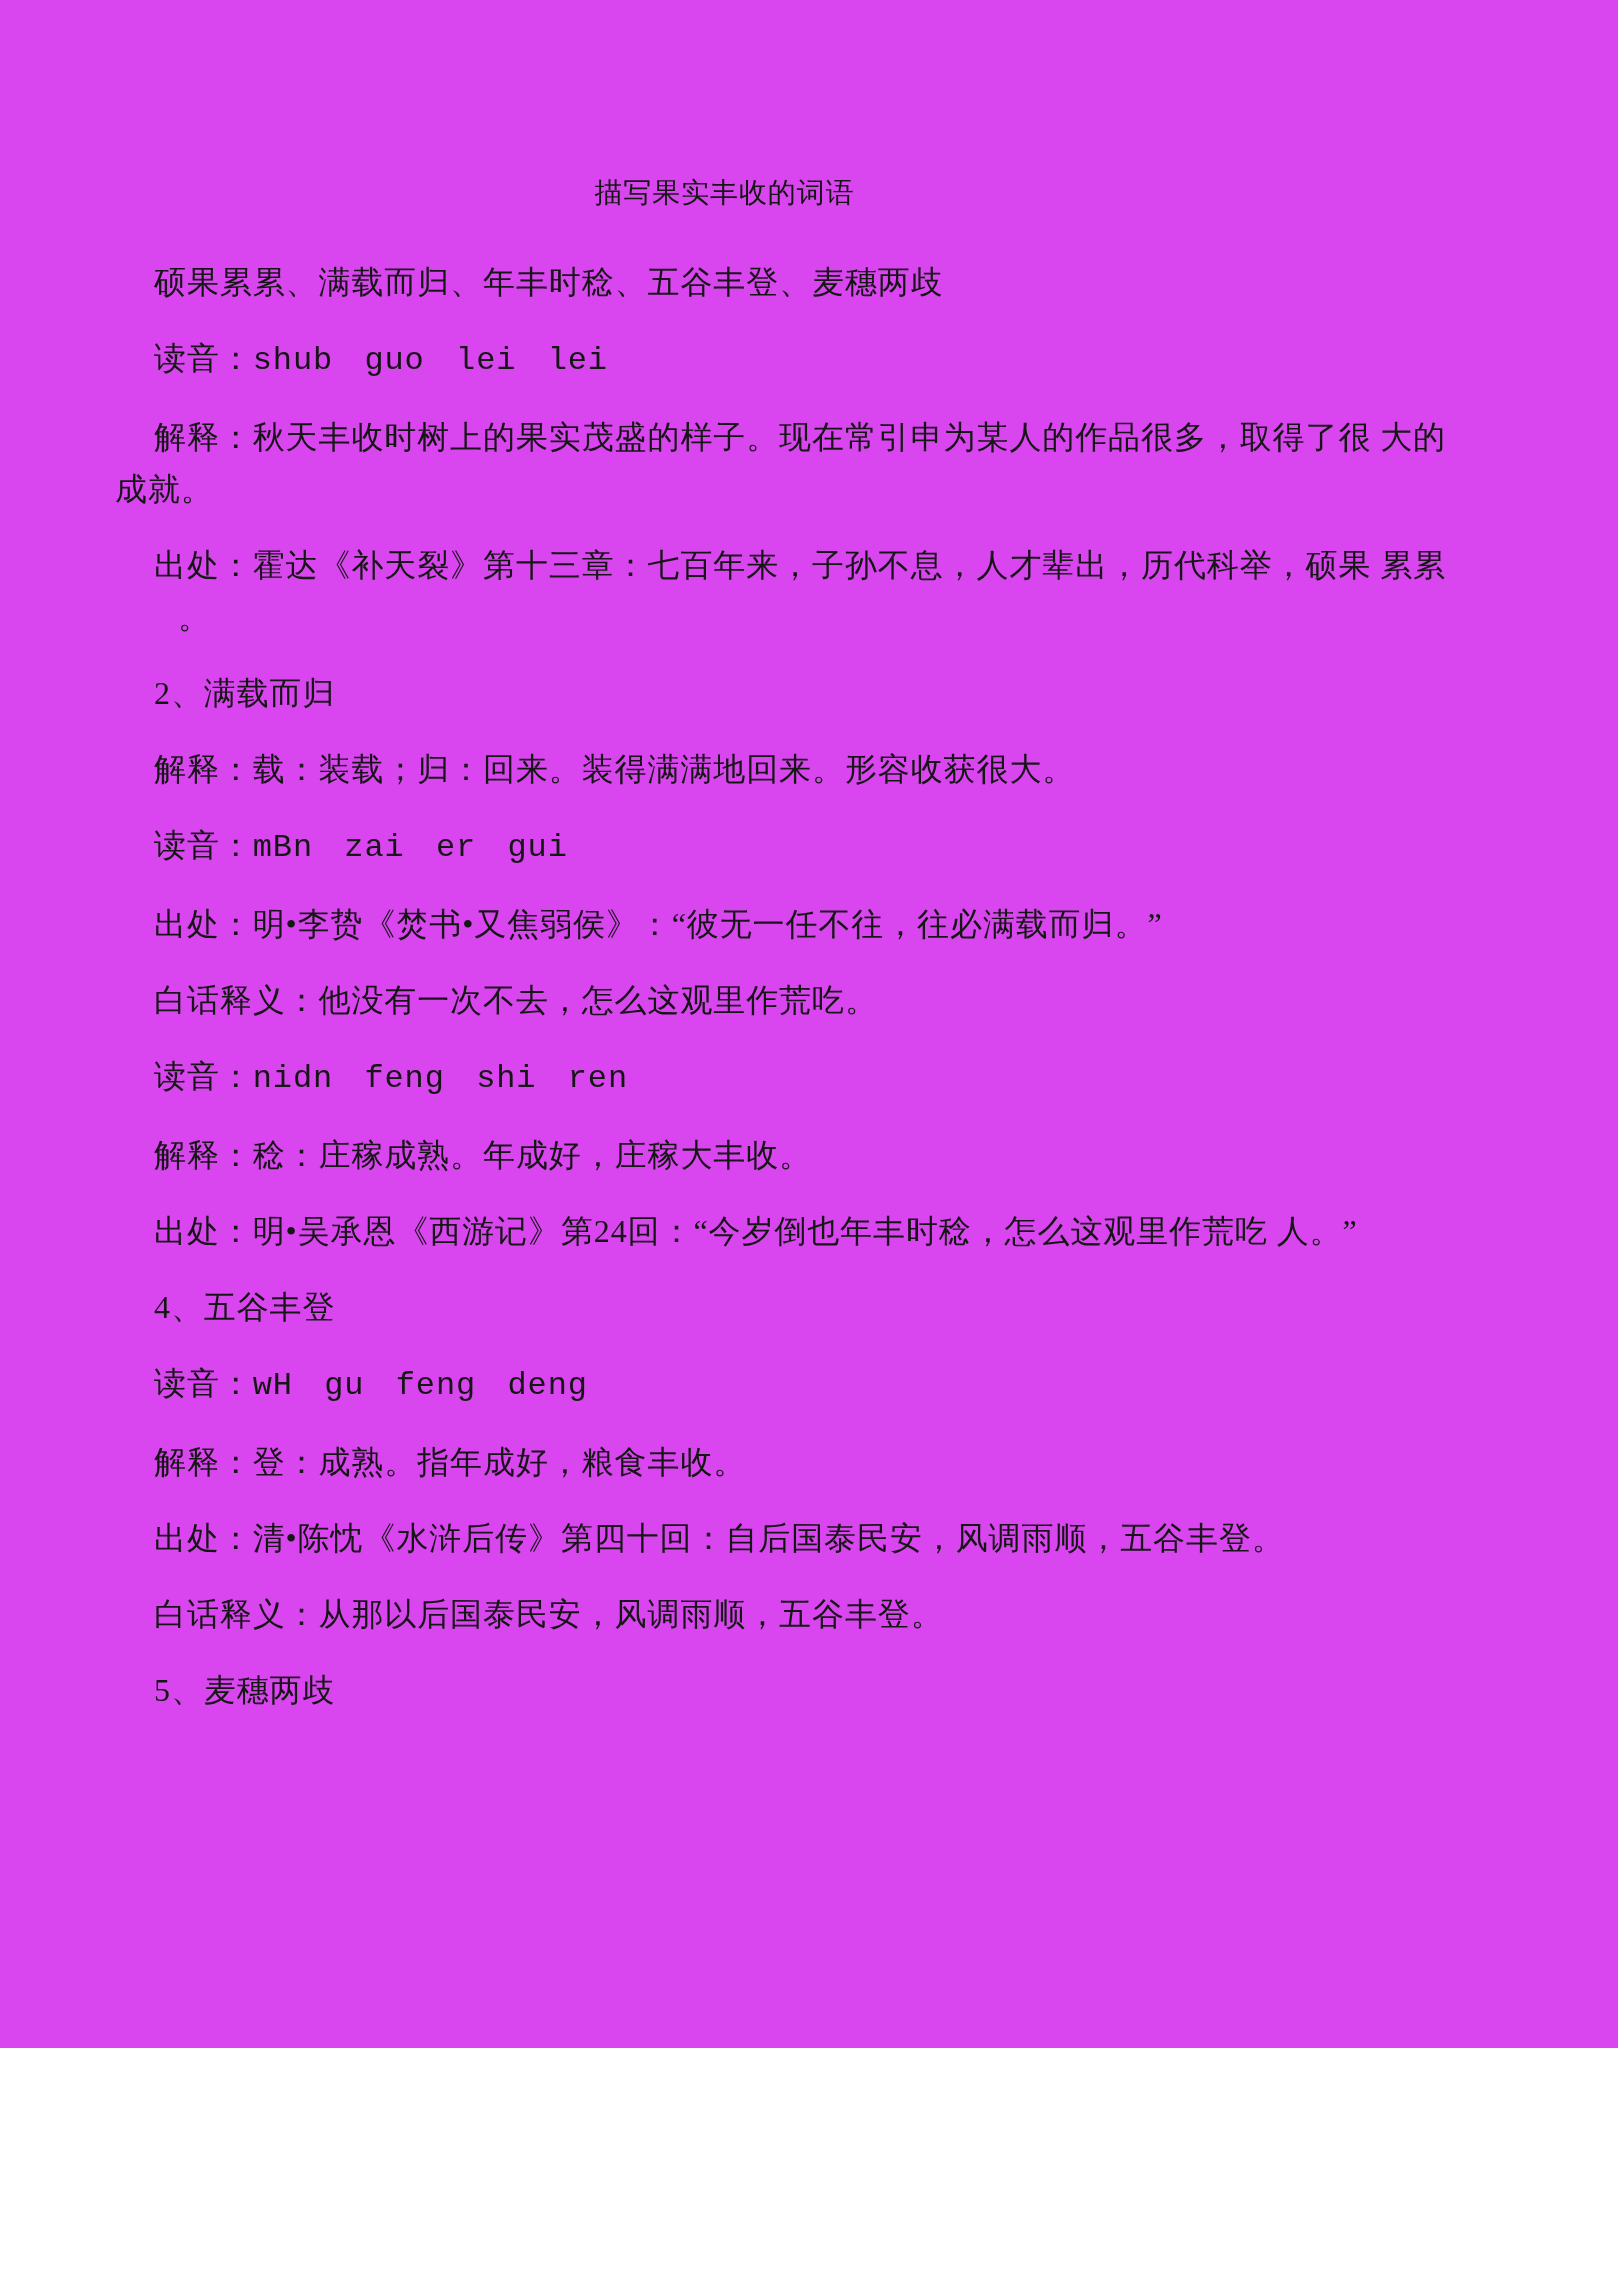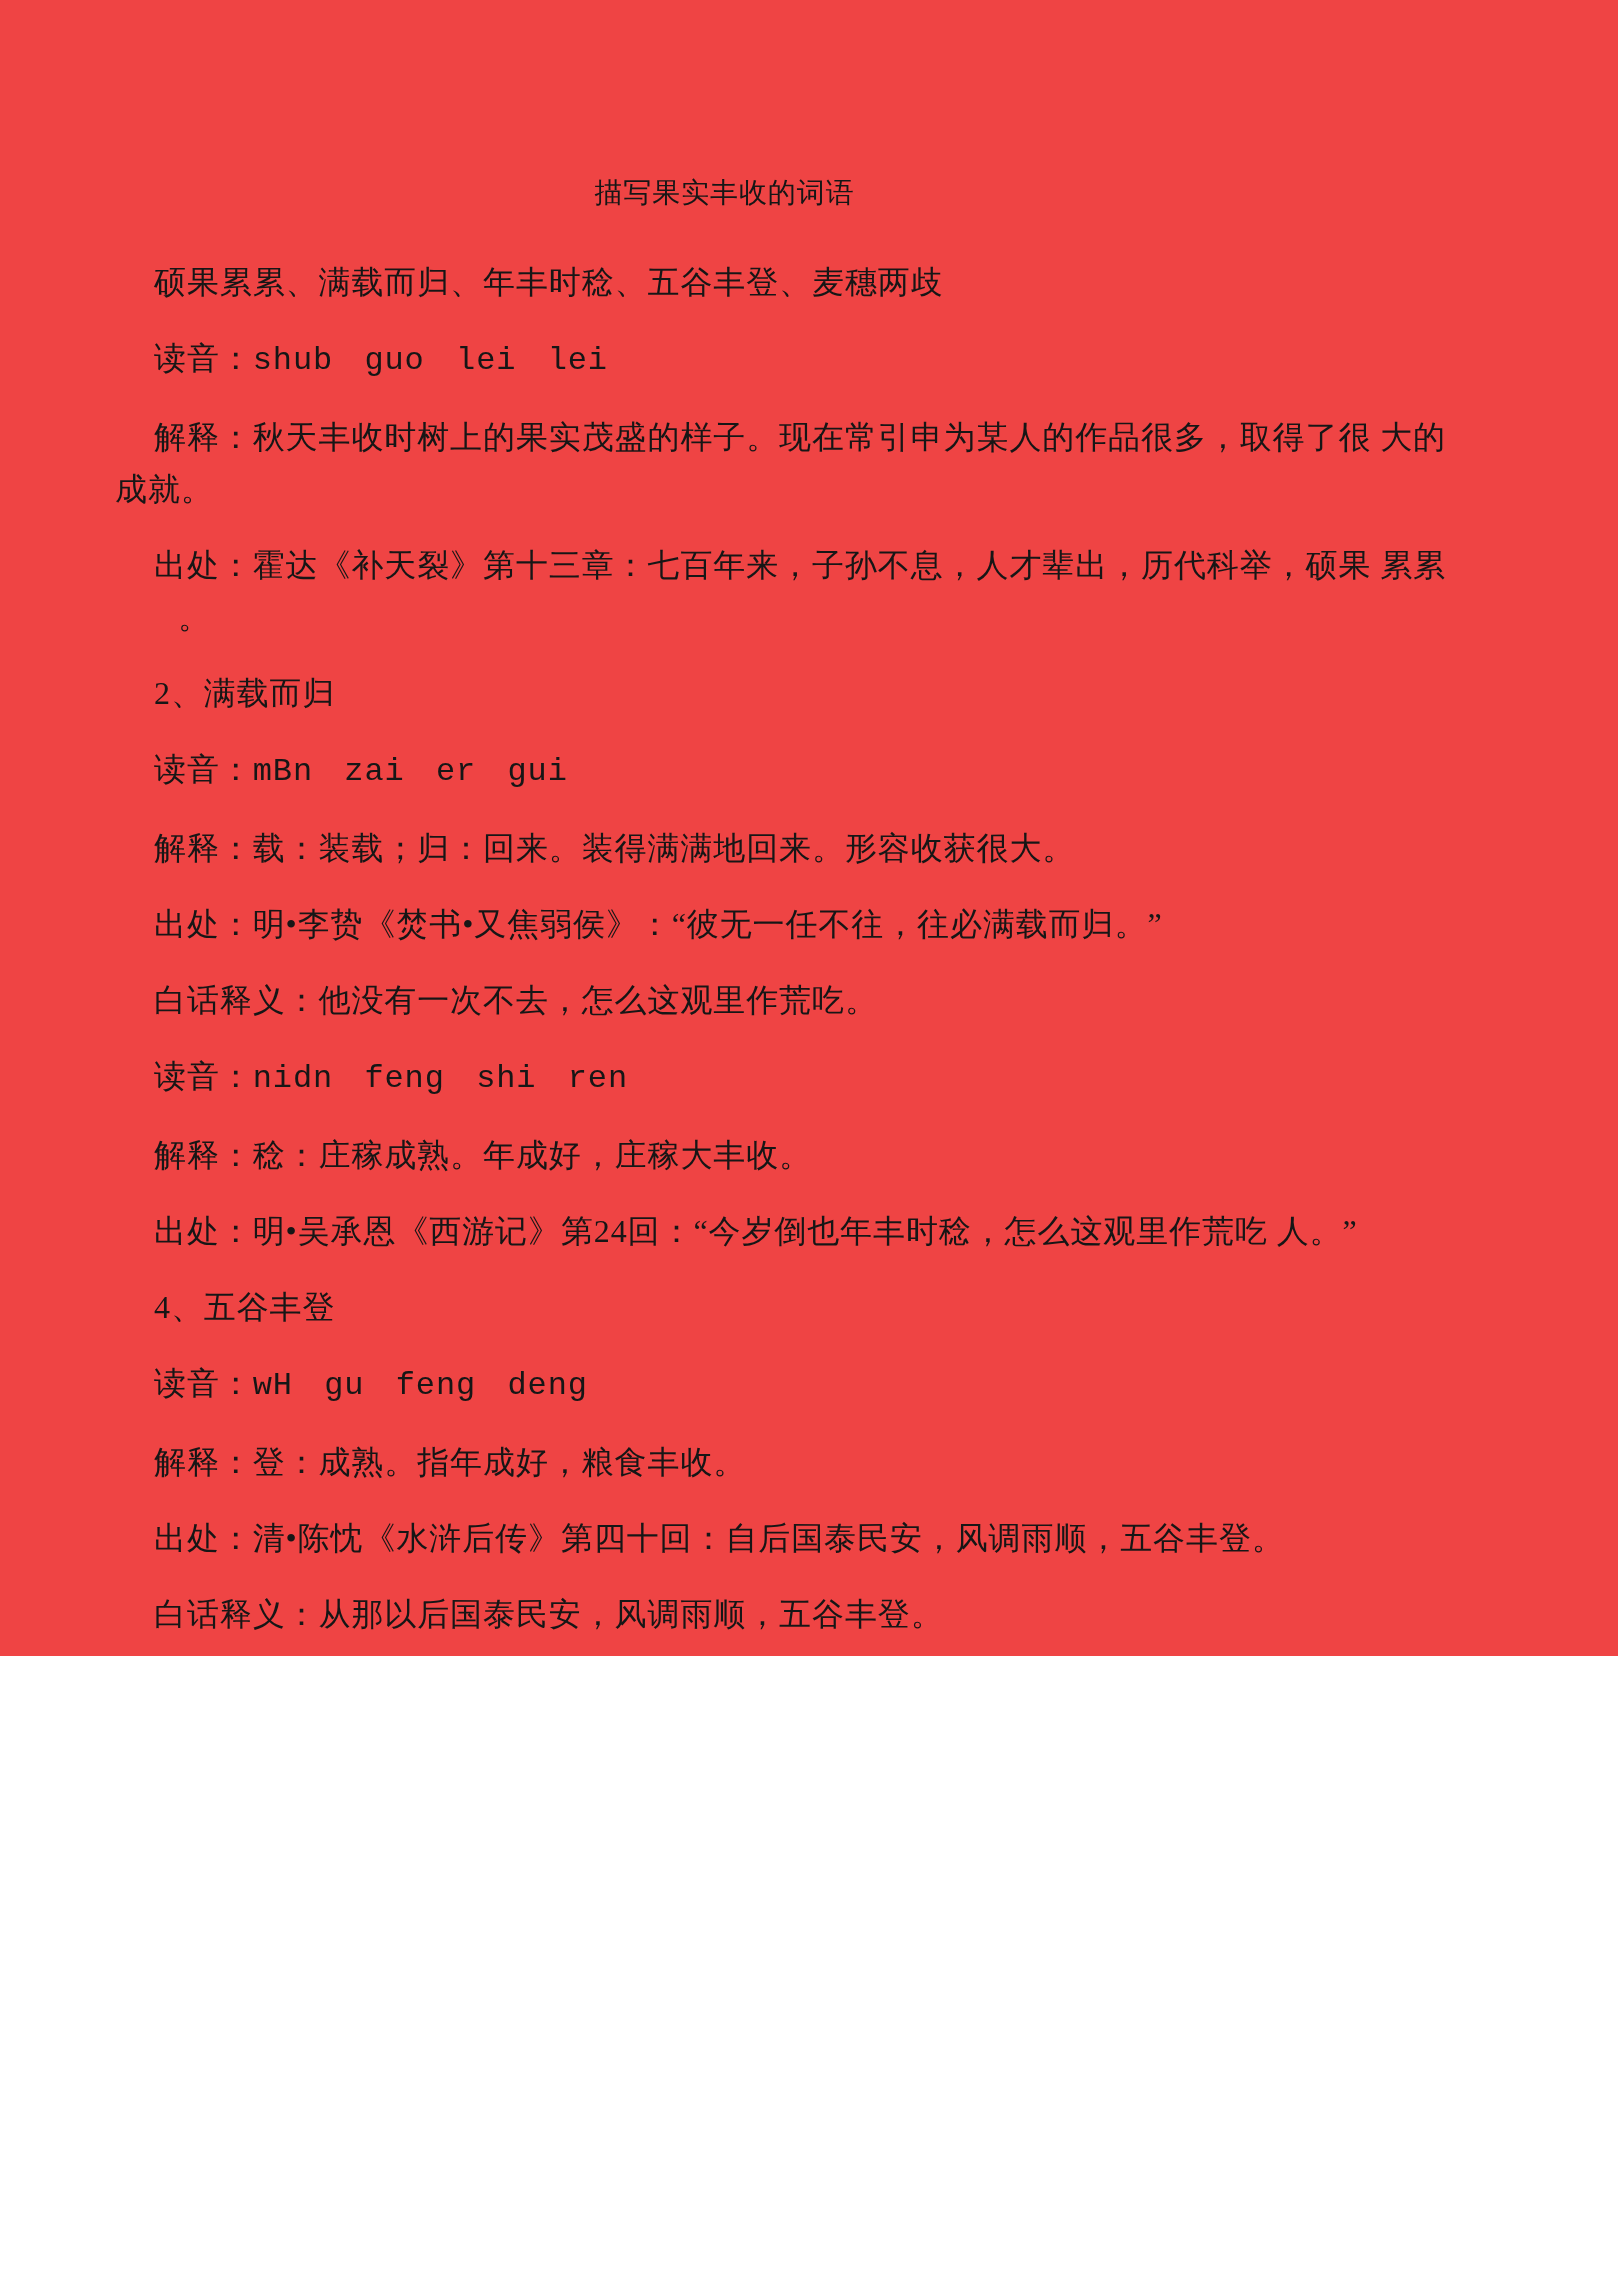--- a/index.html
+++ b/index.html
@@ -3,22 +3,22 @@
 <meta charset="utf-8">
 <style>
   html, body {
     margin: 0;
     padding: 0;
     background: #ffffff;
   }
   .page {
     position: relative;
     width: 1619px;
-    height: 1656px;
-    background: #ef4444;
+    height: 2048px;
+    background: #d946ef;
     overflow: hidden;
     font-family: "Liberation Serif", "DejaVu Serif", serif;
     color: #161616;
   }
   .content {
     position: absolute;
     top: 0;
     left: 115px;
     width: 1389px;
     padding-top: 167px;
@@ -66,24 +66,24 @@
     <div class="para">
       <div class="line indent">解释：秋天丰收时树上的果实茂盛的样子。现在常引申为某人的作品很多，取得了很 大的</div>
       <div class="line">成就。</div>
     </div>
     <div class="para">
       <div class="line indent">出处：霍达《补天裂》第十三章：七百年来，子孙不息，人才辈出，历代科举，硕果 累累</div>
       <div class="line indent-deep">。</div>
     </div>
 
     <div class="para indent">2、满载而归</div>
+    <div class="para indent">解释：载：装载；归：回来。装得满满地回来。形容收获很大。</div>
     <div class="para indent">
       <span>读音：</span><span class="pinyin">mBn zai er gui</span>
     </div>
-    <div class="para indent">解释：载：装载；归：回来。装得满满地回来。形容收获很大。</div>
     <div class="para indent">出处：明•李贽《焚书•又焦弱侯》：“彼无一任不往，往必满载而归。”</div>
     <div class="para indent">白话释义：他没有一次不去，怎么这观里作荒吃。</div>
 
     <div class="para indent">
       <span>读音：</span><span class="pinyin">nidn feng shi ren</span>
     </div>
     <div class="para indent">解释：稔：庄稼成熟。年成好，庄稼大丰收。</div>
     <div class="para indent">出处：明•吴承恩《西游记》第24回：“今岁倒也年丰时稔，怎么这观里作荒吃 人。”</div>
 
     <div class="para indent">4、五谷丰登</div>

